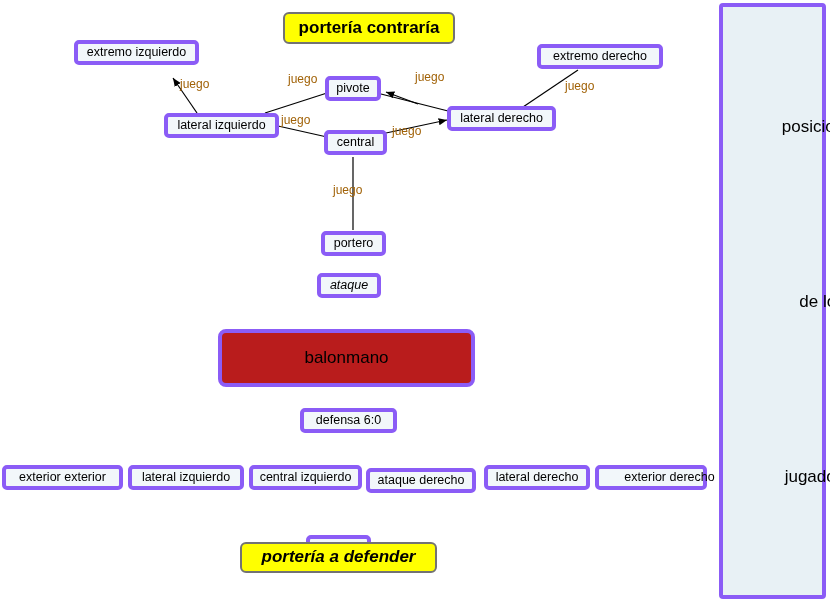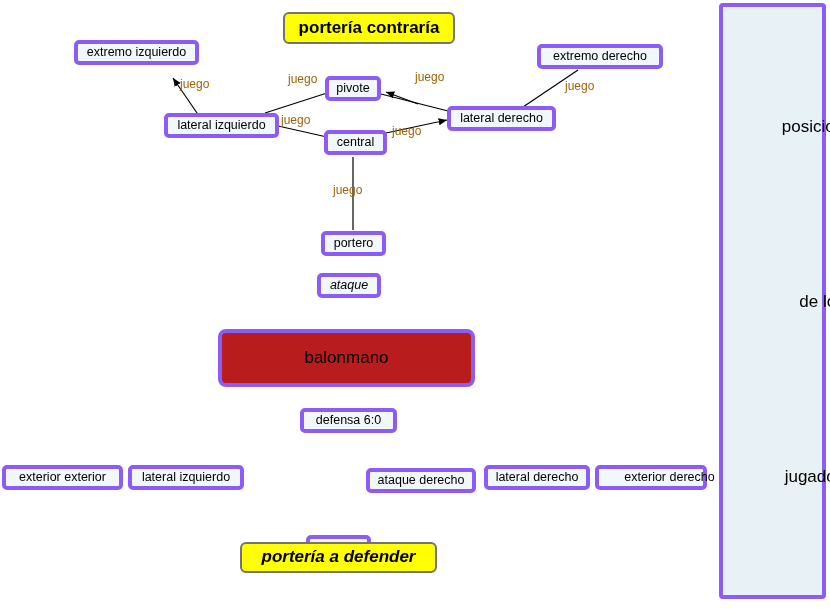--- a/index.html
+++ b/index.html
@@ -153,20 +153,23 @@
   </div>
 
   <div class="node small" style="left:2px; top:465px; width:121px;">
     <span>exterior exterior</span>
   </div>
 
   <div class="node small" style="left:128px; top:465px; width:116px;">
     <span>lateral izquierdo</span>
   </div>
 
+  <div class="node small" style="left:249px; top:465px; width:113px;">
+    <span>central izquierdo</span>
+  </div>
 
   <div class="node small" style="left:366px; top:468px; width:110px;">
     <span>ataque derecho</span>
   </div>
 
   <div class="node small" style="left:484px; top:465px; width:106px;">
     <span>lateral derecho</span>
   </div>
 
   <div class="node small" style="left:595px; top:465px; width:112px;padding-left:44px;">

